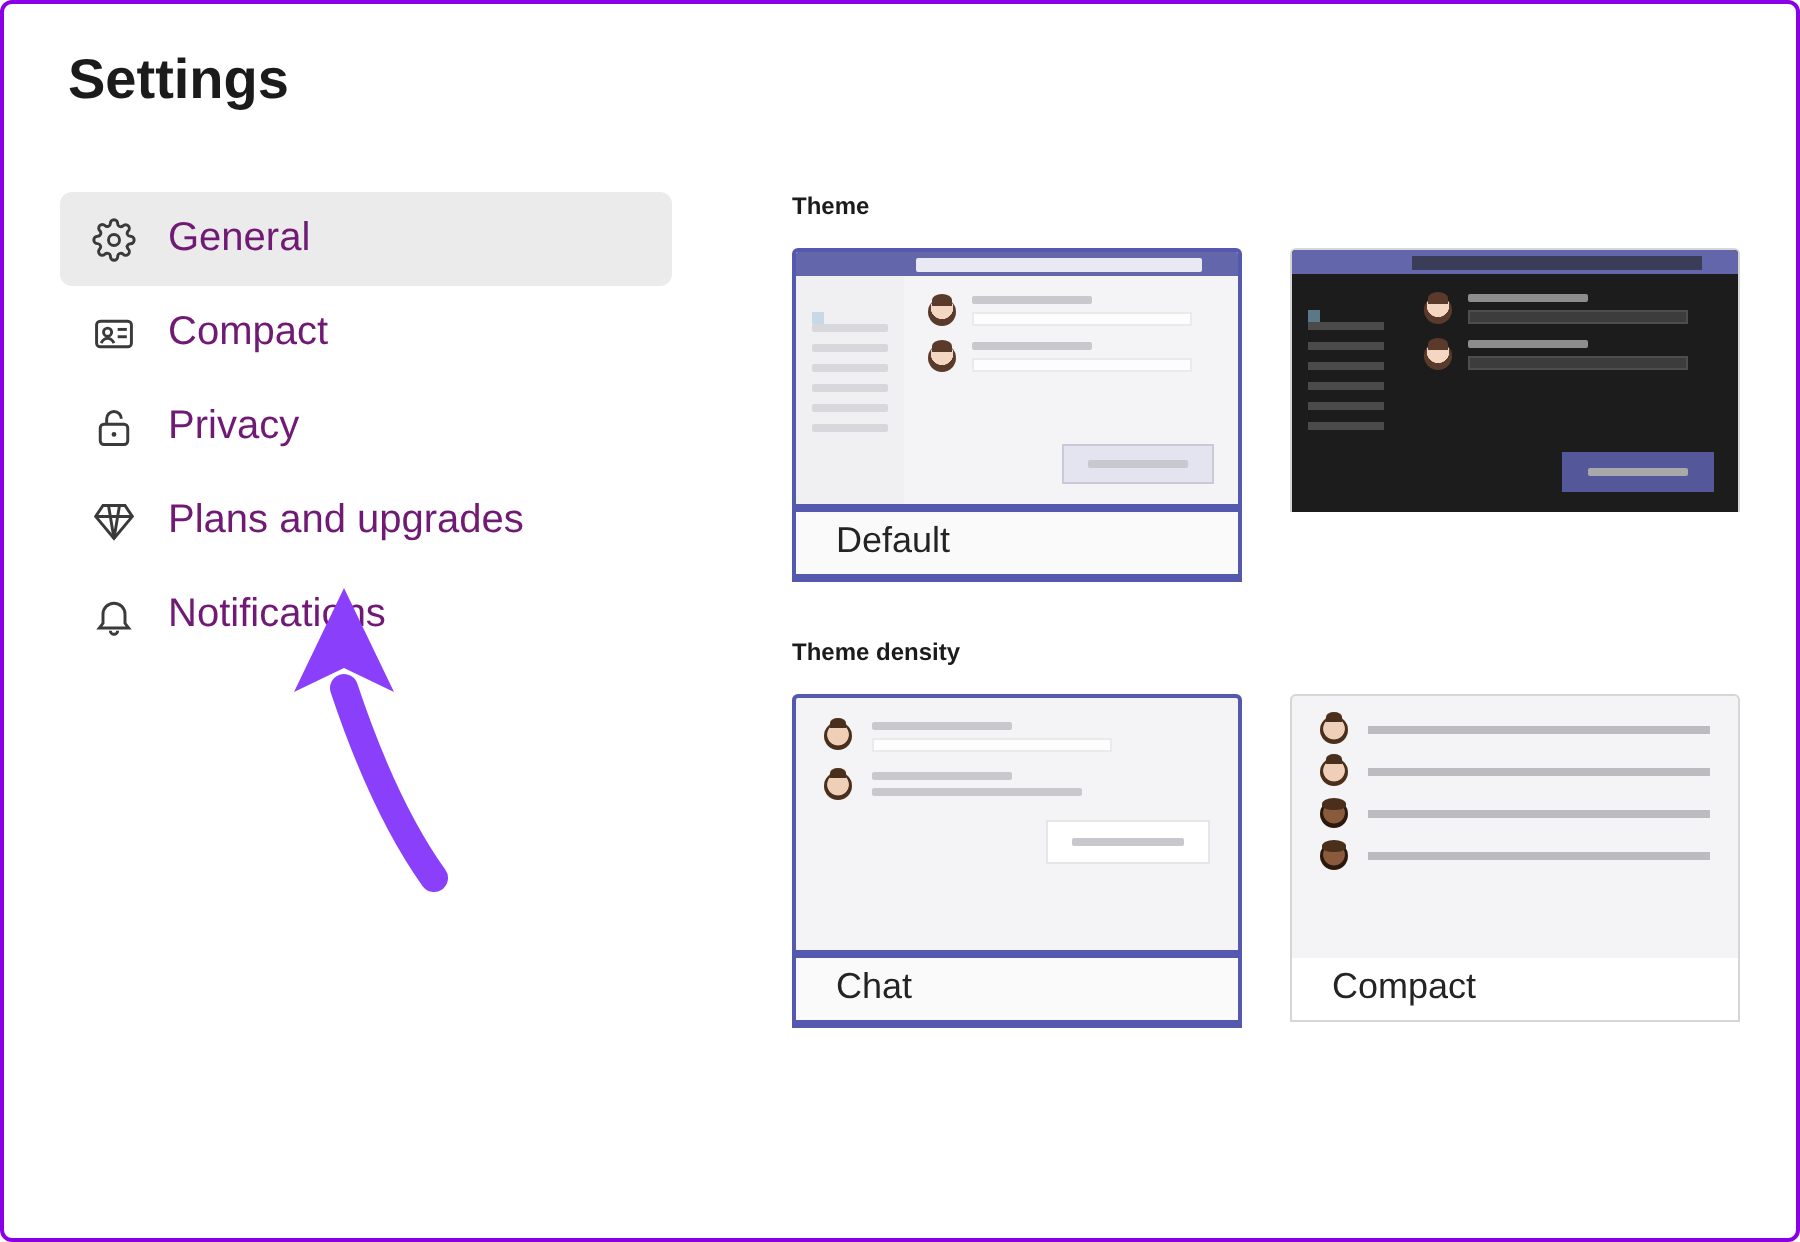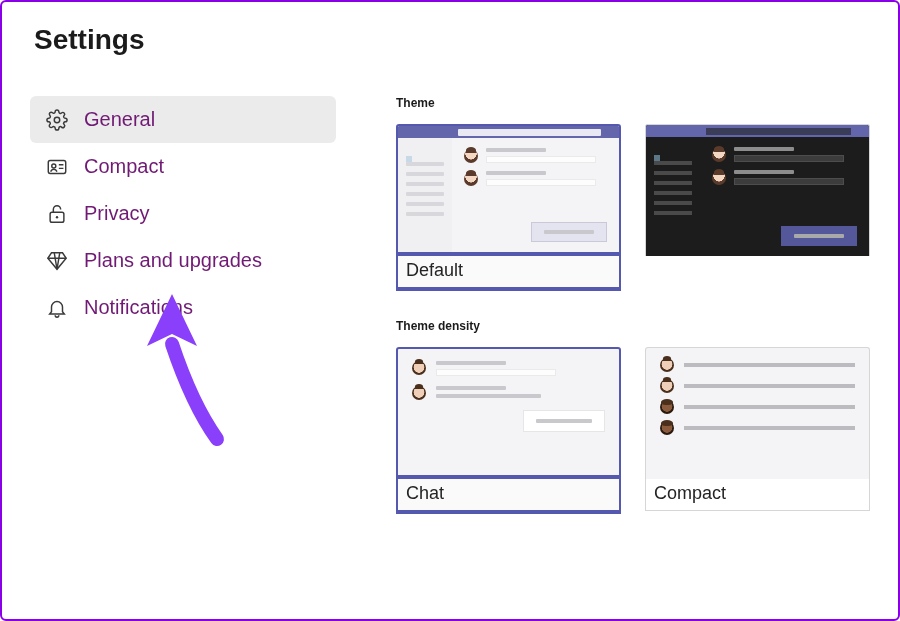--- a/index.html
+++ b/index.html
@@ -95,21 +95,21 @@
       border-bottom: none;
       border-radius: 3px 3px 0 0;
       background: #f4f4f6;
       overflow: hidden;
       position: relative;
     }
     .option-label-wrap {
       border: 1px solid #d6d6d6;
       border-top: none;
       background: #fff;
-      padding: 4px 8px 6px;
+      padding: 4px 20px 6px;
     }
     .option-label {
       font-size: 18px;
       color: #242424;
     }
     
     .tl-top { height: 12px; background: #6466ac; }
     .tl-search {
       position: absolute;
       top: 3px; left: 60px; right: 18px;

